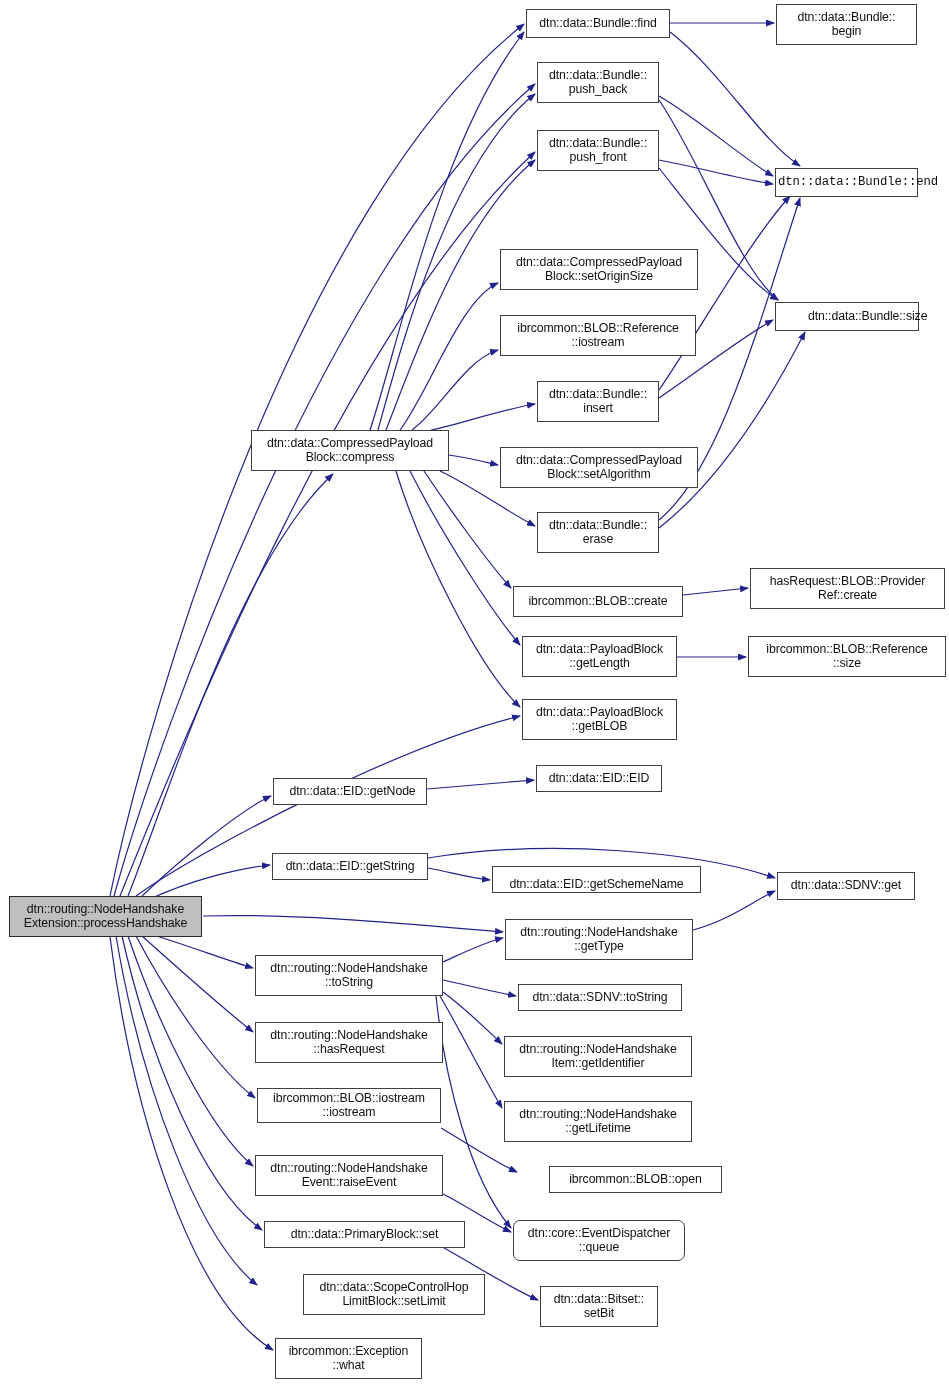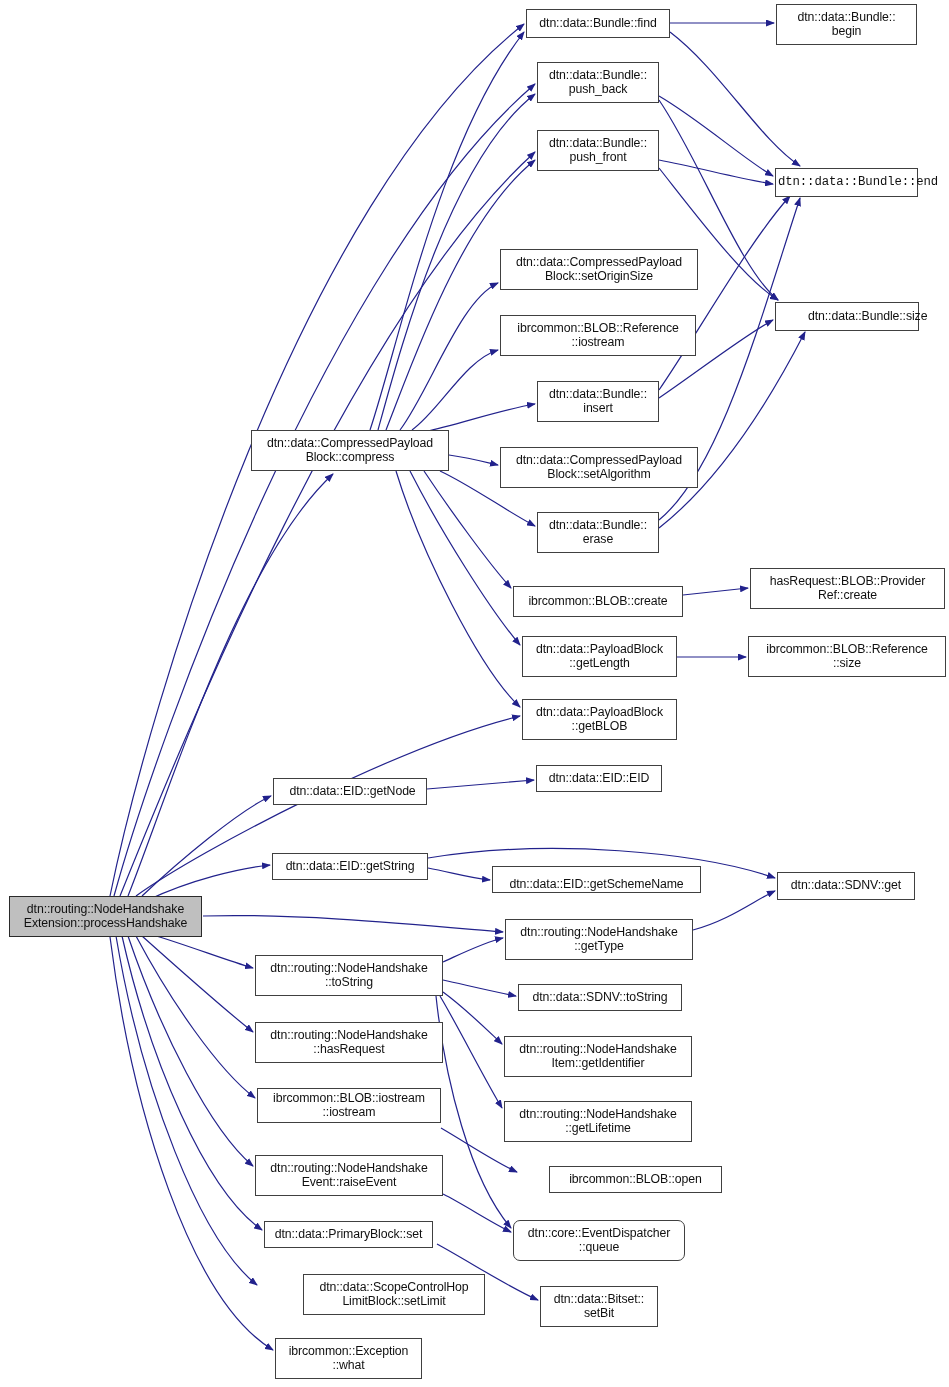--- a/index.html
+++ b/index.html
@@ -160,21 +160,21 @@
 ::hasRequest</span></div>
       <div class="node-box" style="left: 504px; top: 1036px; width: 188px; height: 41px;"><span class="node-label">dtn::routing::NodeHandshake
 Item::getIdentifier</span></div>
       <div class="node-box" style="left: 257px; top: 1088px; width: 184px; height: 35px;"><span class="node-label">ibrcommon::BLOB::iostream
 ::iostream</span></div>
       <div class="node-box" style="left: 504px; top: 1101px; width: 188px; height: 41px;"><span class="node-label">dtn::routing::NodeHandshake
 ::getLifetime</span></div>
       <div class="node-box" style="left: 255px; top: 1155px; width: 188px; height: 41px;"><span class="node-label">dtn::routing::NodeHandshake
 Event::raiseEvent</span></div>
       <div class="node-box" style="left: 506px; top: 1166px; width: 173px; height: 27px; margin-left: 43px;"><span class="node-label">ibrcommon::BLOB::open</span></div>
-      <div class="node-box" style="left: 264px; top: 1221px; width: 169px; height: 27px;"><span class="node-label">dtn::data::PrimaryBlock::set</span></div>
+      <div class="node-box" style="left: 264px; top: 1221px; width: 201px; height: 27px;"><span class="node-label">dtn::data::PrimaryBlock::set</span></div>
       <div class="node-box" style="left: 513px; top: 1220px; width: 172px; height: 41px; border-radius: 7px;"><span class="node-label">dtn::core::EventDispatcher
 ::queue</span></div>
       <div class="node-box" style="left: 259px; top: 1274px; width: 182px; height: 41px; margin-left: 44px;"><span class="node-label">dtn::data::ScopeControlHop
 LimitBlock::setLimit</span></div>
       <div class="node-box" style="left: 540px; top: 1286px; width: 118px; height: 41px; align-items: center;"><span class="node-label">dtn::data::Bitset::
 setBit</span></div>
       <div class="node-box" style="left: 275px; top: 1338px; width: 147px; height: 41px;"><span class="node-label">ibrcommon::Exception
 ::what</span></div>
     </div>
 

